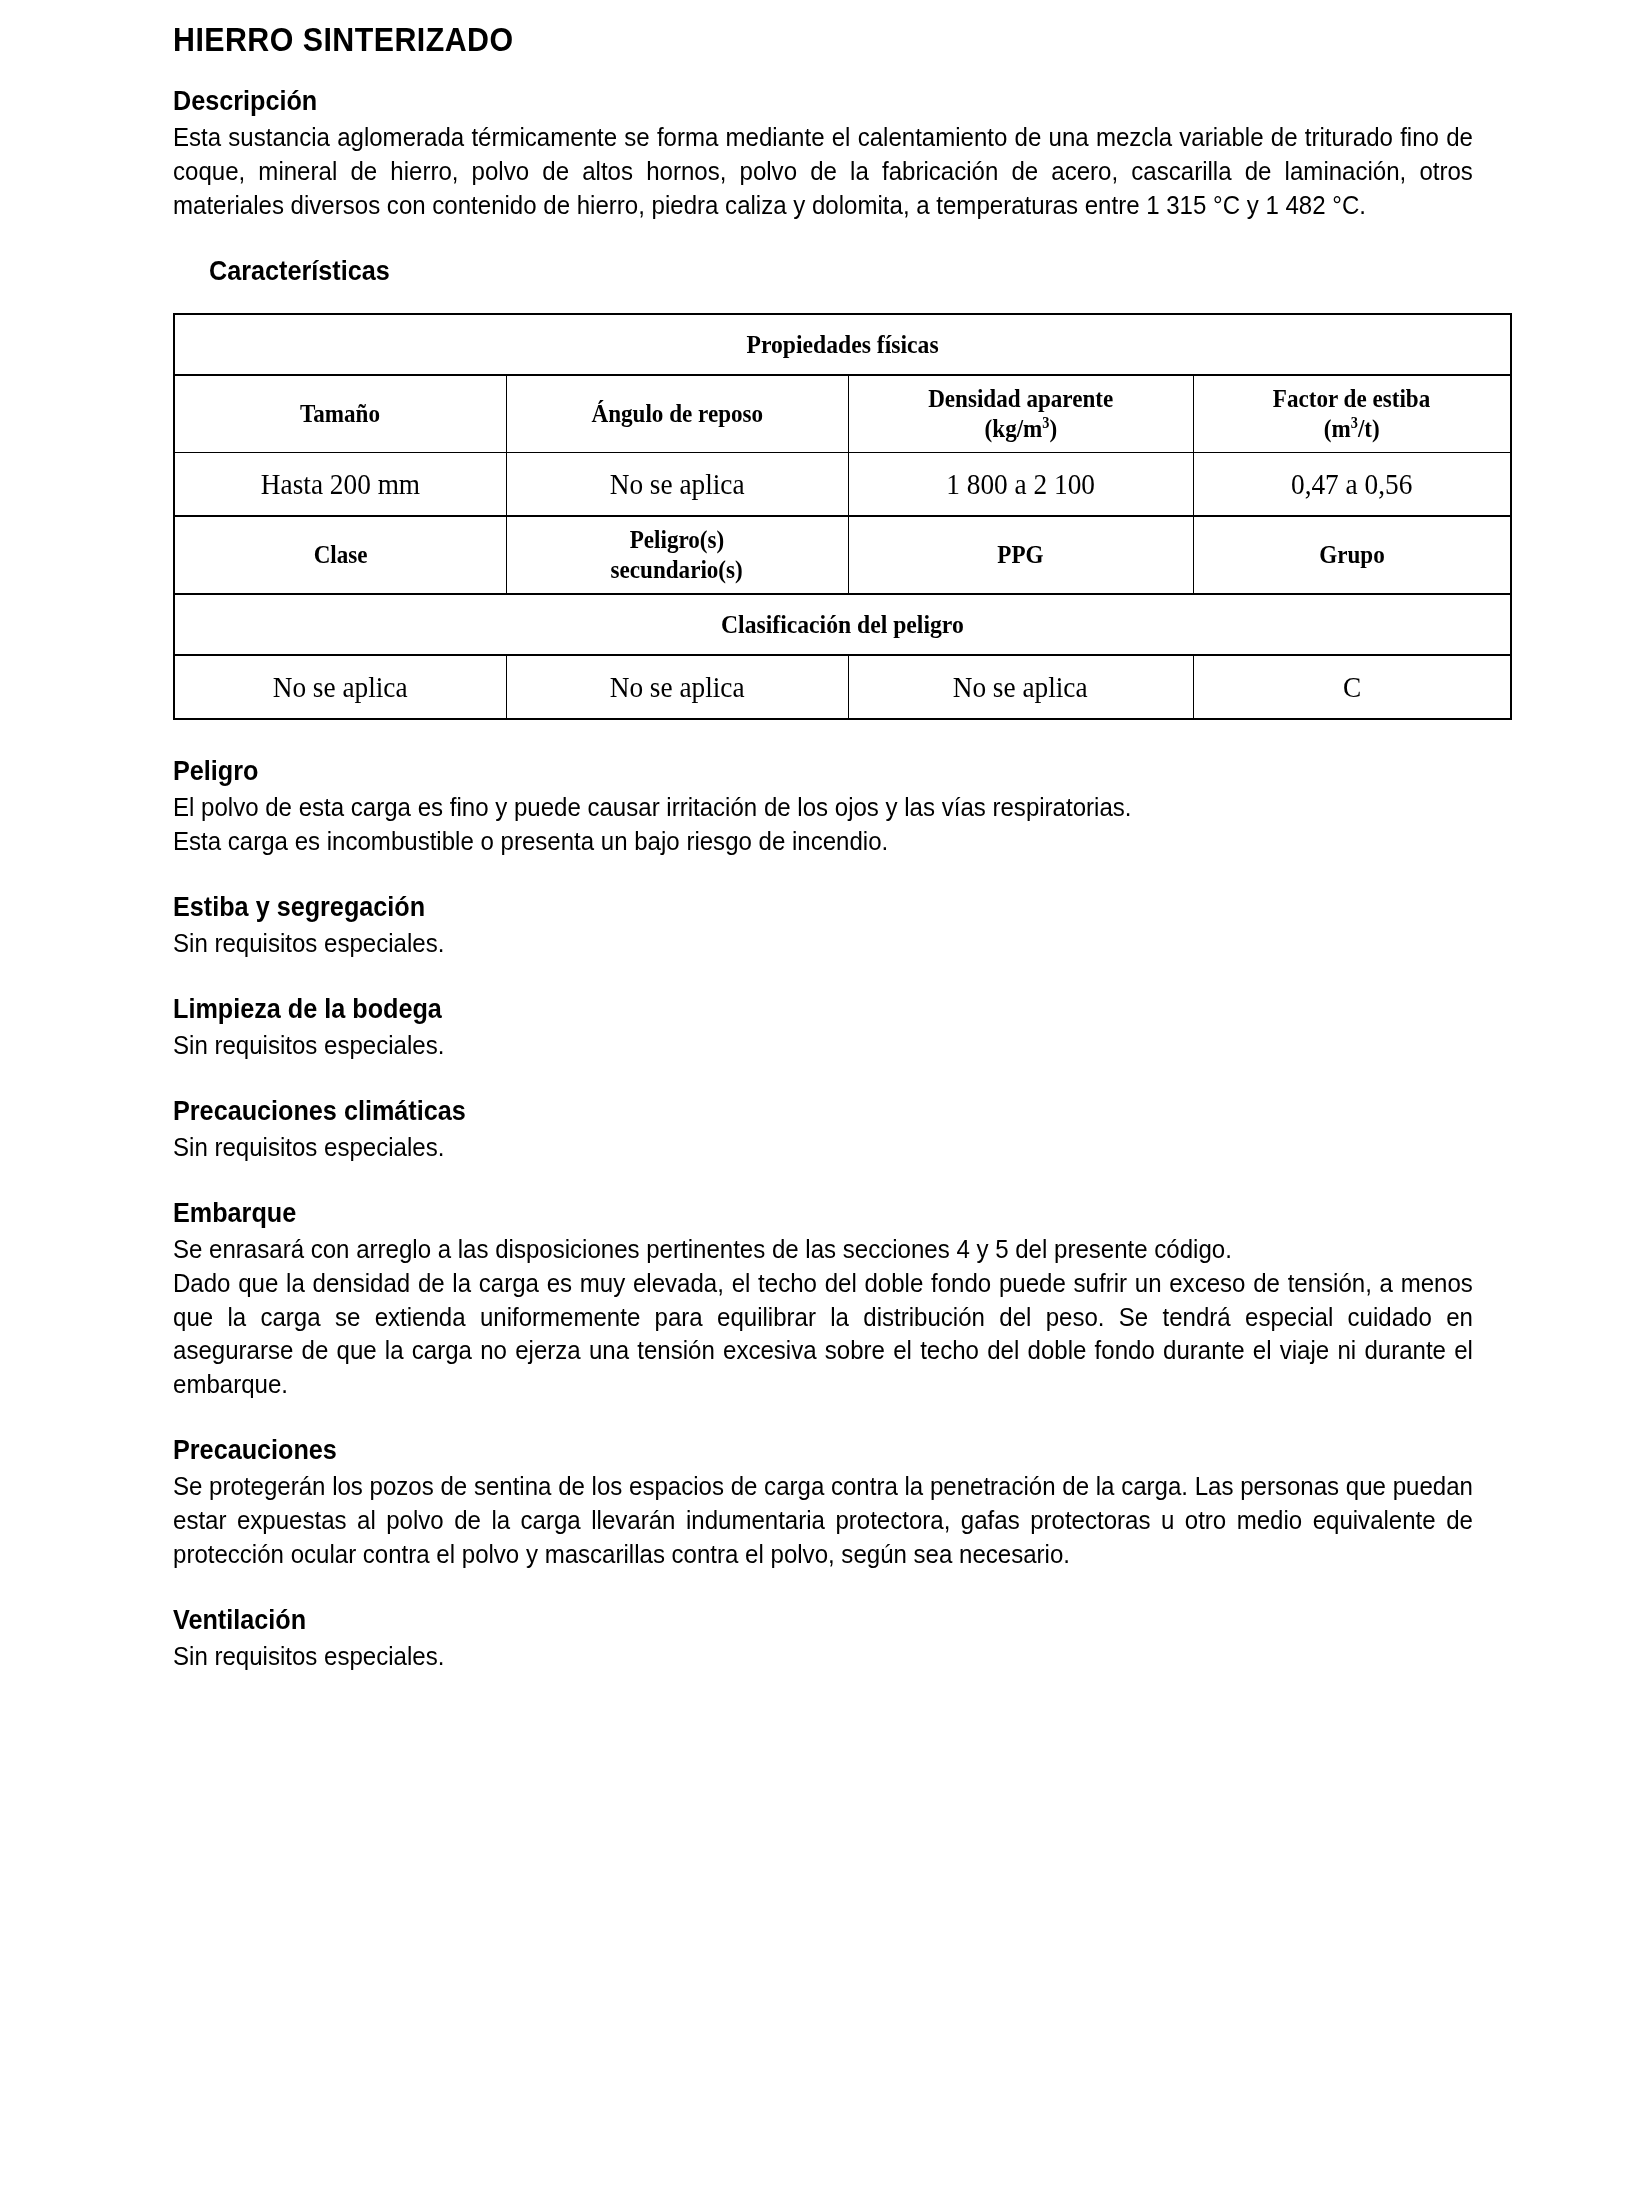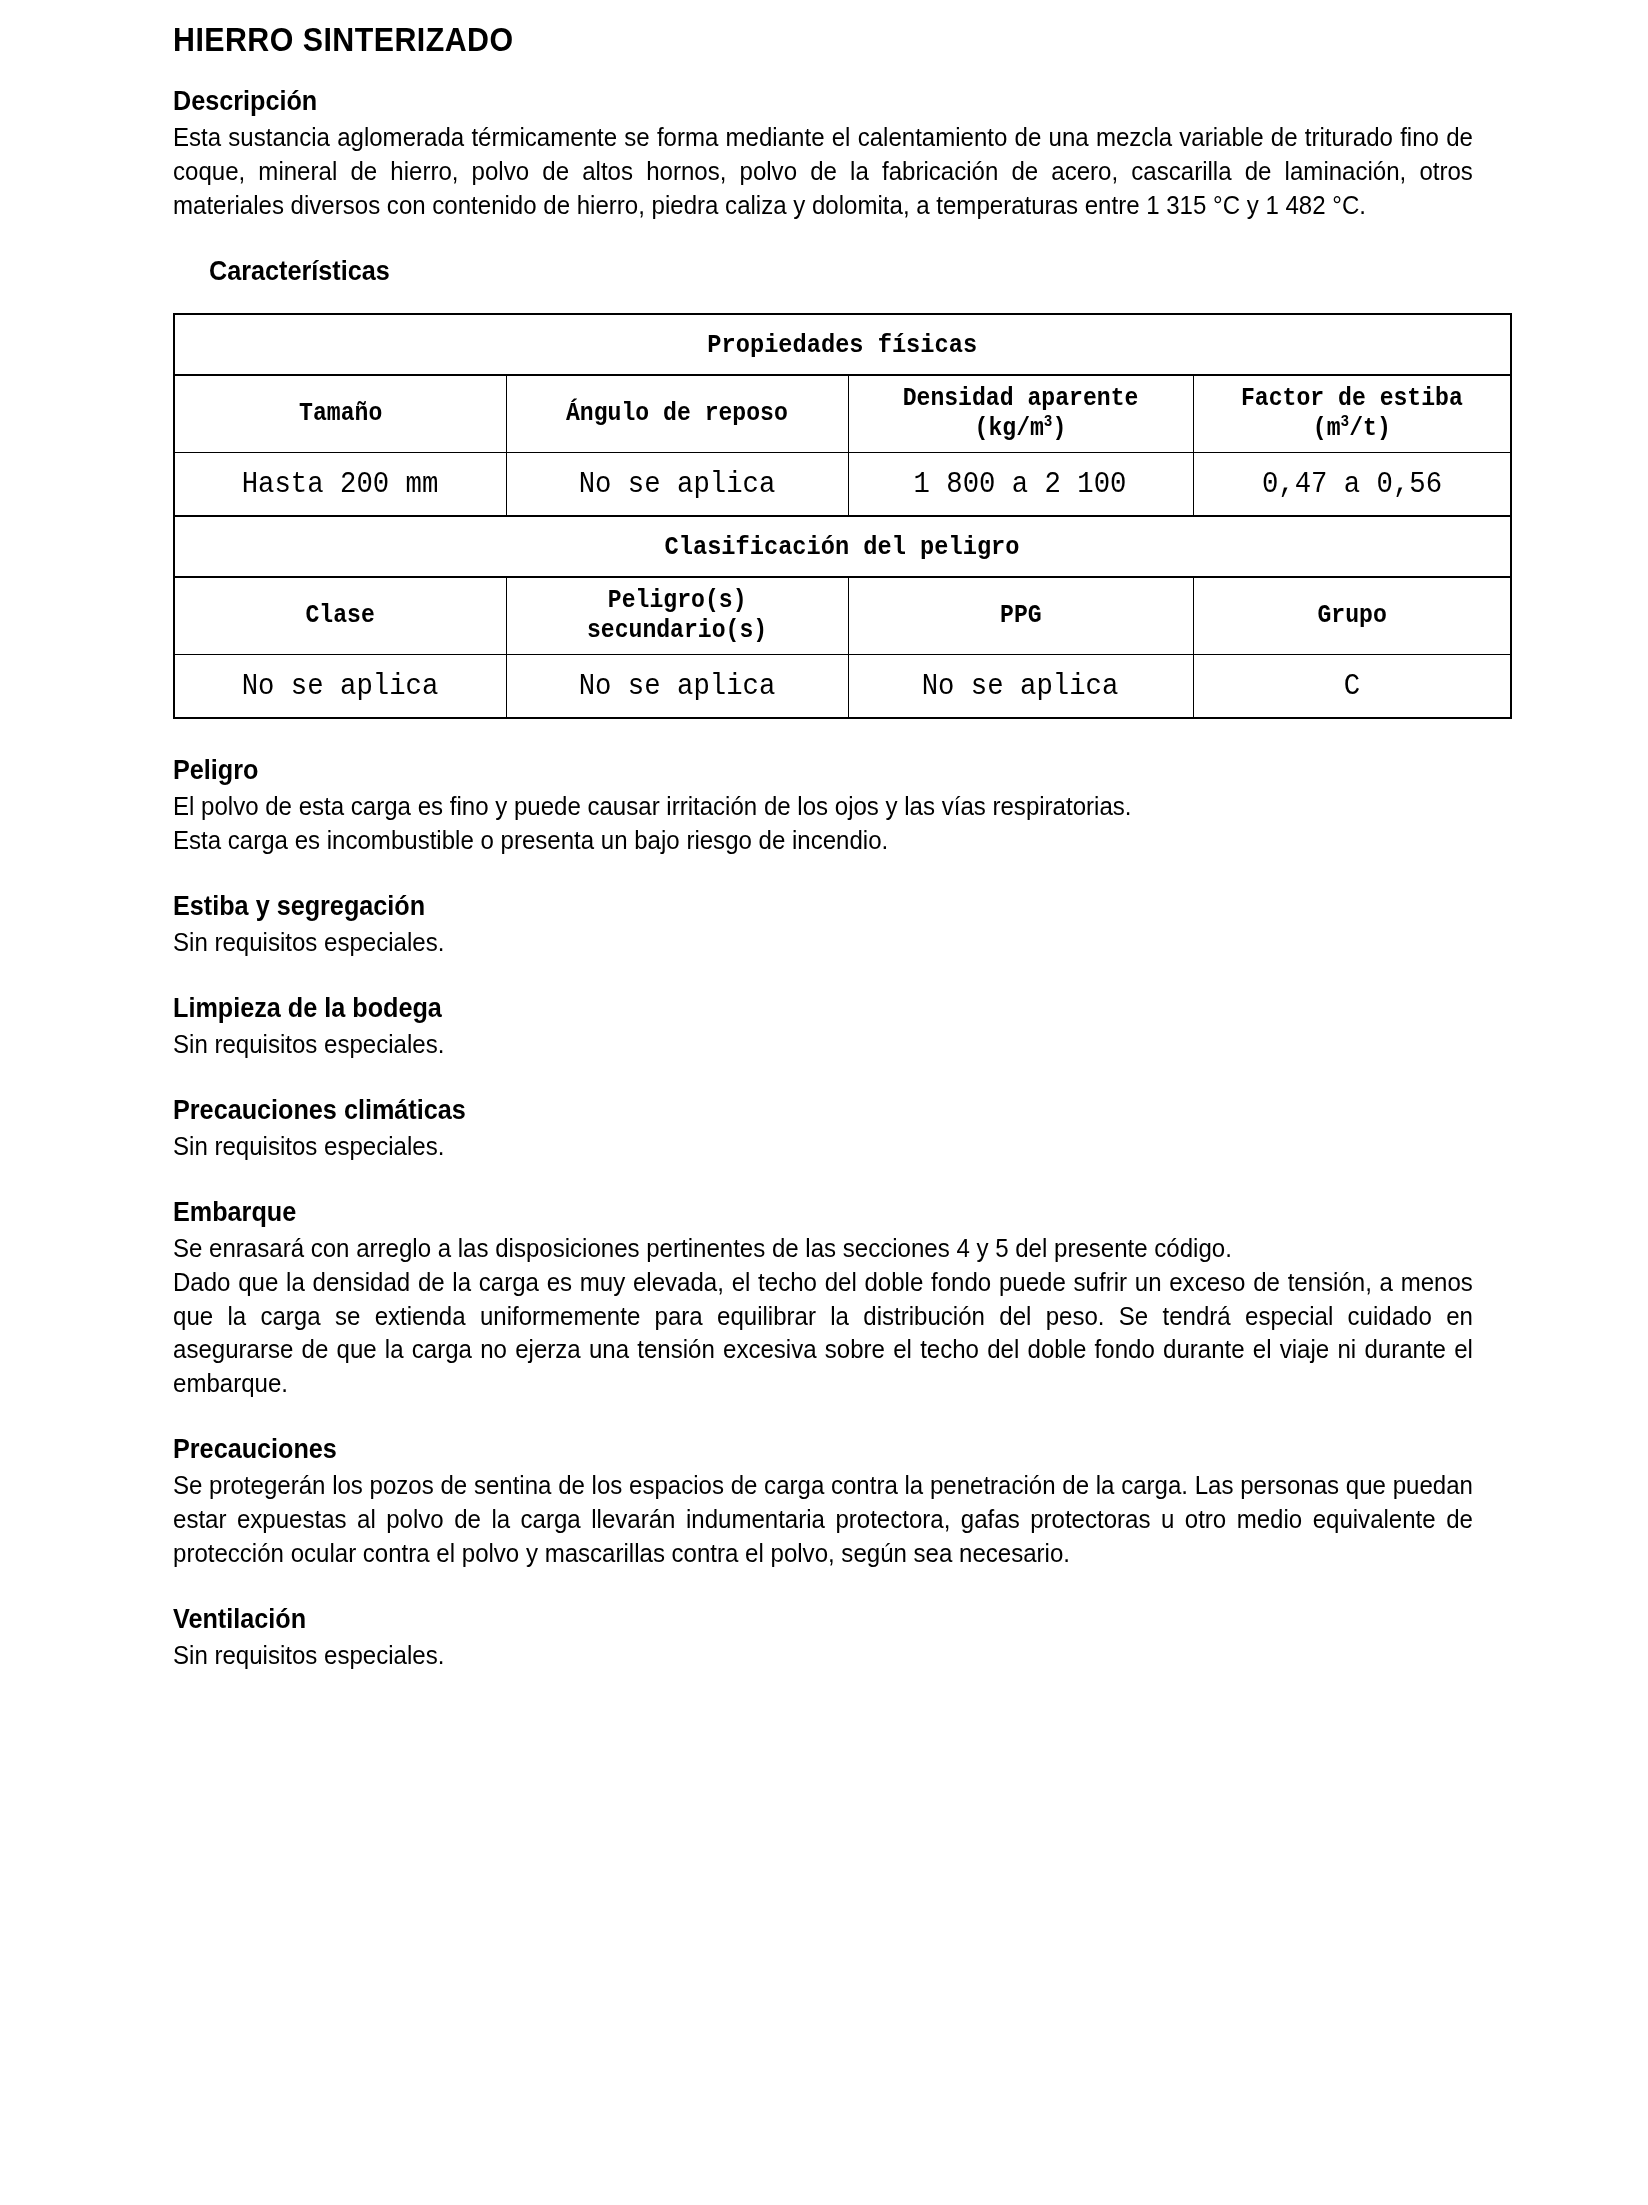--- a/index.html
+++ b/index.html
@@ -65,21 +65,21 @@
   .block-tight { margin-bottom: 27px; margin-left: 36px; }
 
   
   .char-table-wrap {
     margin: 4.8px 0 35px 0;
   }
   table.char-table {
     border-collapse: collapse;
     width: 1336px;
     table-layout: fixed;
-    font-family: Liberation Mono, monospace;
+    font-family: Liberation Serif, serif;
   }
   table.char-table td,
   table.char-table th {
     border: 1.3px solid #000;
     text-align: center;
     vertical-align: middle;
     padding: 0;
   }
   .banner-cell {
     font-weight: bold;
@@ -175,37 +175,37 @@
             <span class="scale">No se aplica</span>
           </td>
           <td class="data-cell">
             <span class="scale">1 800 a 2 100</span>
           </td>
           <td class="data-cell edge-r">
             <span class="scale">0,47 a 0,56</span>
           </td>
         </tr>
         <tr>
+          <td class="hdr-cell edge-l">
+            <span class="scale">Clase</span>
+          </td>
+          <td class="hdr-cell">
+            <span class="scale">Peligro(s)</span><br>
+            <span class="scale">secundario(s)</span>
+          </td>
+          <td class="hdr-cell">
+            <span class="scale">PPG</span>
+          </td>
+          <td class="hdr-cell edge-r">
+            <span class="scale">Grupo</span>
+          </td>
+        </tr>
+        <tr>
           <td class="banner-cell" colspan="4">
             <span class="scale">Clasificación del peligro</span>
-          </td>
-        </tr>
-        <tr>
-          <td class="hdr-cell edge-l">
-            <span class="scale">Clase</span>
-          </td>
-          <td class="hdr-cell">
-            <span class="scale">Peligro(s)</span><br>
-            <span class="scale">secundario(s)</span>
-          </td>
-          <td class="hdr-cell">
-            <span class="scale">PPG</span>
-          </td>
-          <td class="hdr-cell edge-r">
-            <span class="scale">Grupo</span>
           </td>
         </tr>
         <tr>
           <td class="data-cell edge-l">
             <span class="scale">No se aplica</span>
           </td>
           <td class="data-cell">
             <span class="scale">No se aplica</span>
           </td>
           <td class="data-cell">

